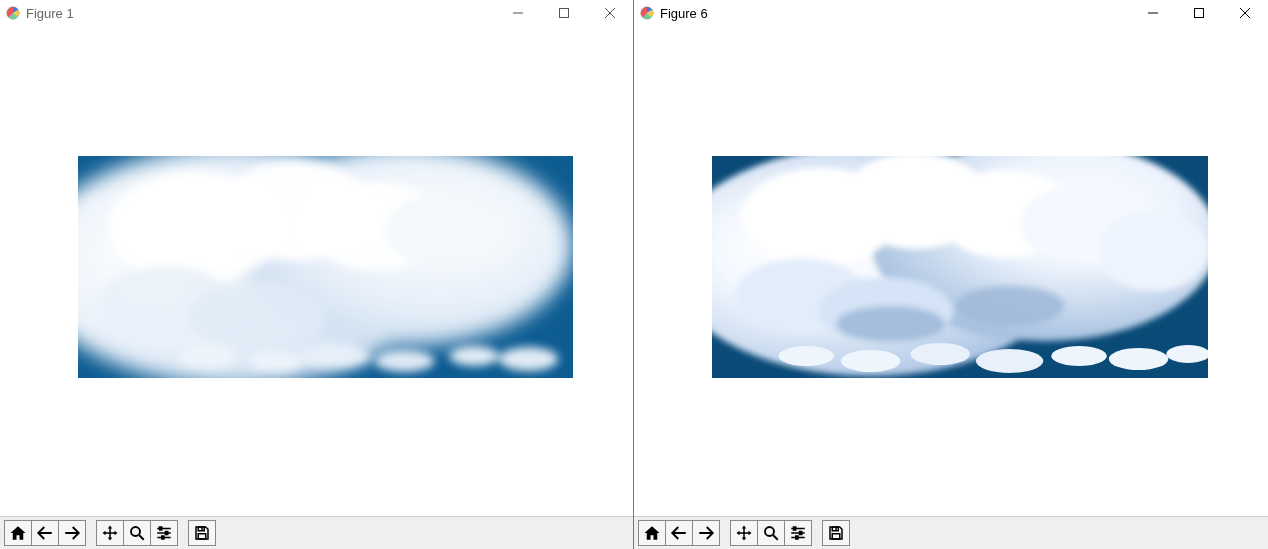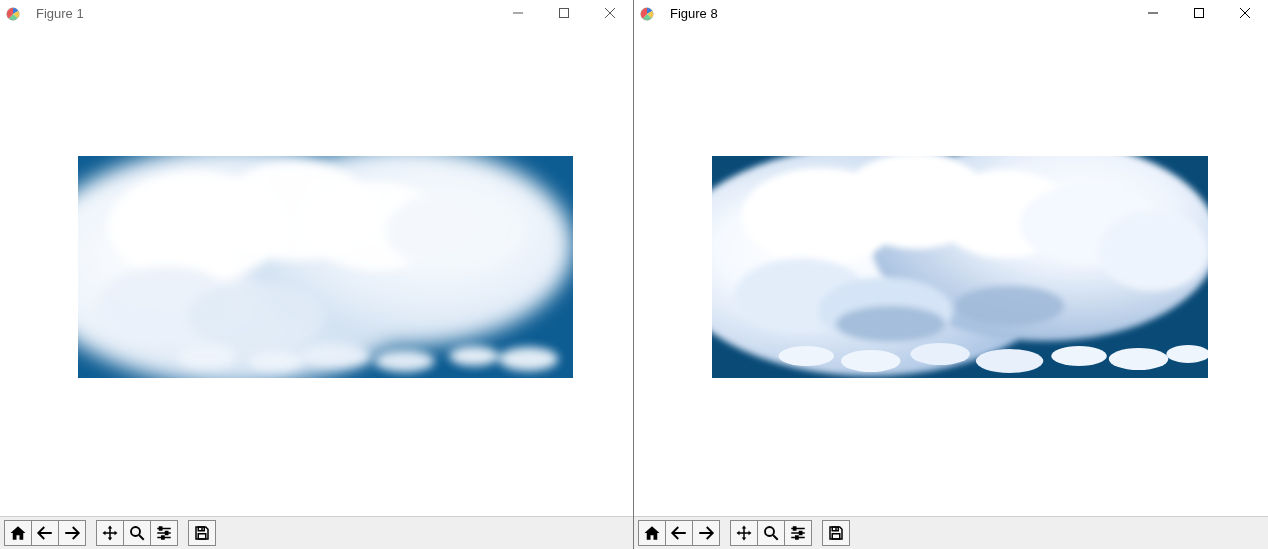--- a/index.html
+++ b/index.html
@@ -32,22 +32,22 @@
   .titlebar {
     height: 26px;
     display: flex;
     align-items: center;
     justify-content: space-between;
     padding: 0 0 0 6px;
     background: #ffffff;
   }
   .titlebar .left {
     display: flex;
-    align-items: flex-end;
-    gap: 16px;
+    align-items: center;
+    gap: 6px;
   }
   .titlebar .title {
     color: #666;
     font-size: 13px;
   }
   .fig-window.active .titlebar .title { color: #000; }
   .app-icon {
     width: 14px;
     height: 14px;
     position: relative;
@@ -262,21 +262,21 @@
       <div class="left">
         <span class="app-icon">
           <svg width="14" height="14" viewBox="0 0 14 14">
             <circle cx="7" cy="7" r="6" fill="none" stroke="#888" stroke-width="1"></circle>
             <path d="M7 7 L7 1 A6 6 0 0 1 12.2 4 Z" fill="#3b7dd8"></path>
             <path d="M7 7 L12.2 4 A6 6 0 0 1 11.5 11 Z" fill="#f2c94c"></path>
             <path d="M7 7 L11.5 11 A6 6 0 0 1 3 11.5 Z" fill="#6fcf97"></path>
             <path d="M7 7 L3 11.5 A6 6 0 0 1 7 1 Z" fill="#eb5757"></path>
           </svg>
         </span>
-        <span class="title">Figure 8</span>
+        <span class="title">Figure 6</span>
       </div>
       <div class="win-controls">
         <div class="win-btn">
           <svg width="10" height="10" viewBox="0 0 10 10">
               <line x1="0" y1="5" x2="10" y2="5" stroke="currentColor" stroke-width="1"></line>
             </svg>
         </div>
         <div class="win-btn">
           <svg width="10" height="10" viewBox="0 0 10 10">
               <rect x="0.5" y="0.5" width="9" height="9" fill="none" stroke="currentColor" stroke-width="1"></rect>

